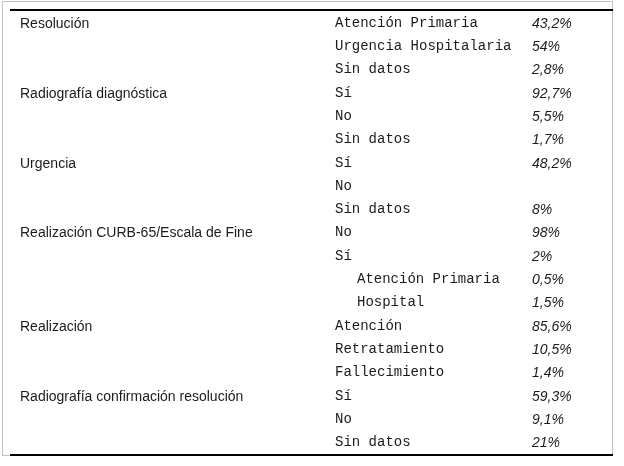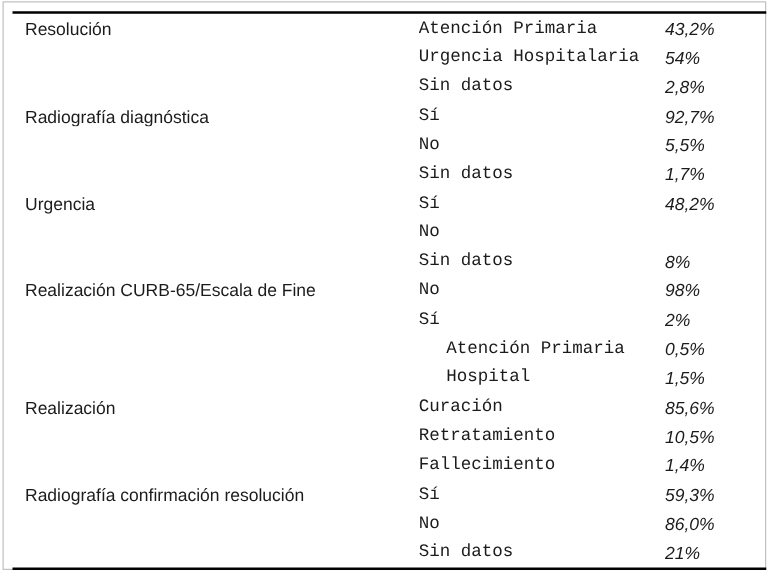--- a/index.html
+++ b/index.html
@@ -138,42 +138,42 @@
     <span class="c2 indent">Atención Primaria</span>
     <span class="c3">0,5%</span>
   </div>
       <div class="row">
     <span class="c1"></span>
     <span class="c2 indent">Hospital</span>
     <span class="c3">1,5%</span>
   </div>
       <div class="row">
     <span class="c1">Realización</span>
-    <span class="c2">Curación</span>
+    <span class="c2">Atención</span>
     <span class="c3">85,6%</span>
   </div>
       <div class="row">
     <span class="c1"></span>
     <span class="c2">Retratamiento</span>
     <span class="c3">10,5%</span>
   </div>
       <div class="row">
     <span class="c1"></span>
     <span class="c2">Fallecimiento</span>
     <span class="c3">1,4%</span>
   </div>
       <div class="row">
     <span class="c1">Radiografía confirmación resolución</span>
     <span class="c2">Sí</span>
     <span class="c3">59,3%</span>
   </div>
       <div class="row">
     <span class="c1"></span>
     <span class="c2">No</span>
-    <span class="c3">86,0%</span>
+    <span class="c3">9,1%</span>
   </div>
       <div class="row">
     <span class="c1"></span>
     <span class="c2">Sin datos</span>
     <span class="c3">21%</span>
   </div>
     </div>
   <div class="rule-bottom"></div>
 </div>
 

